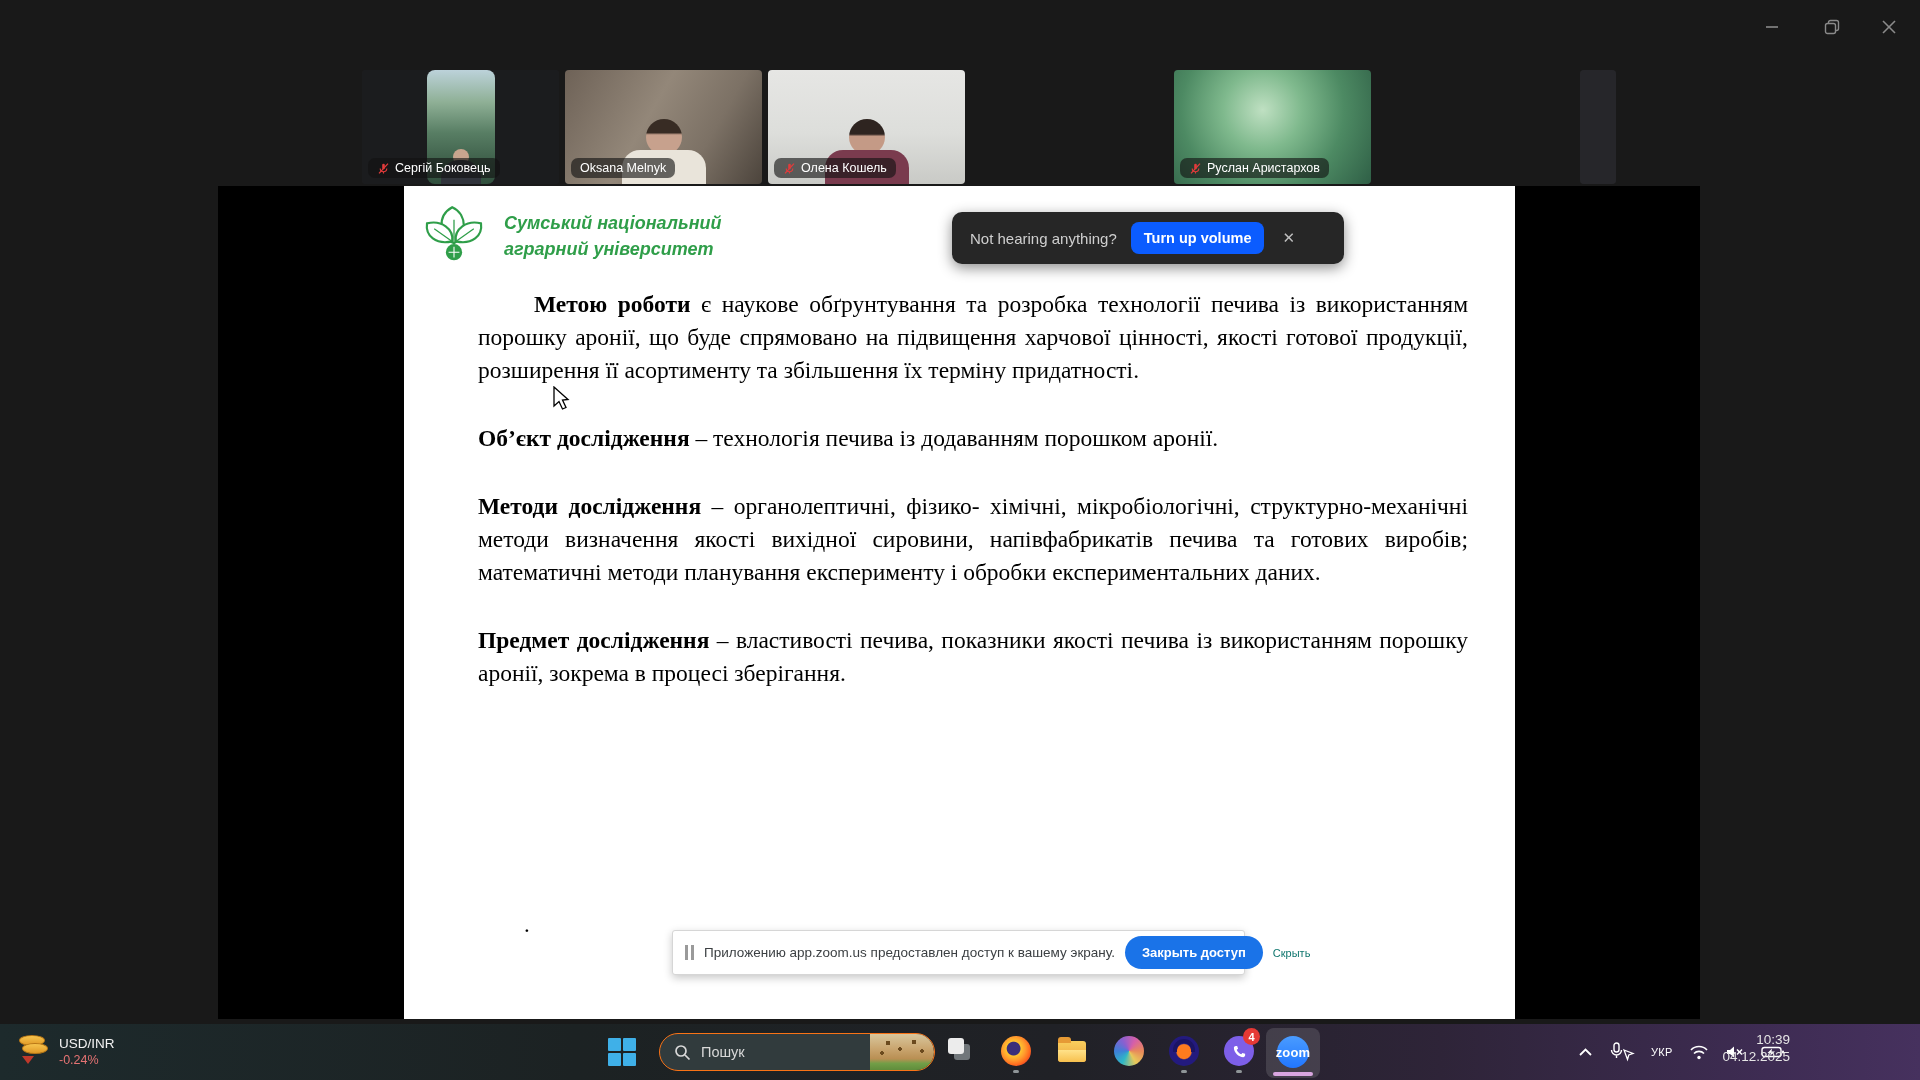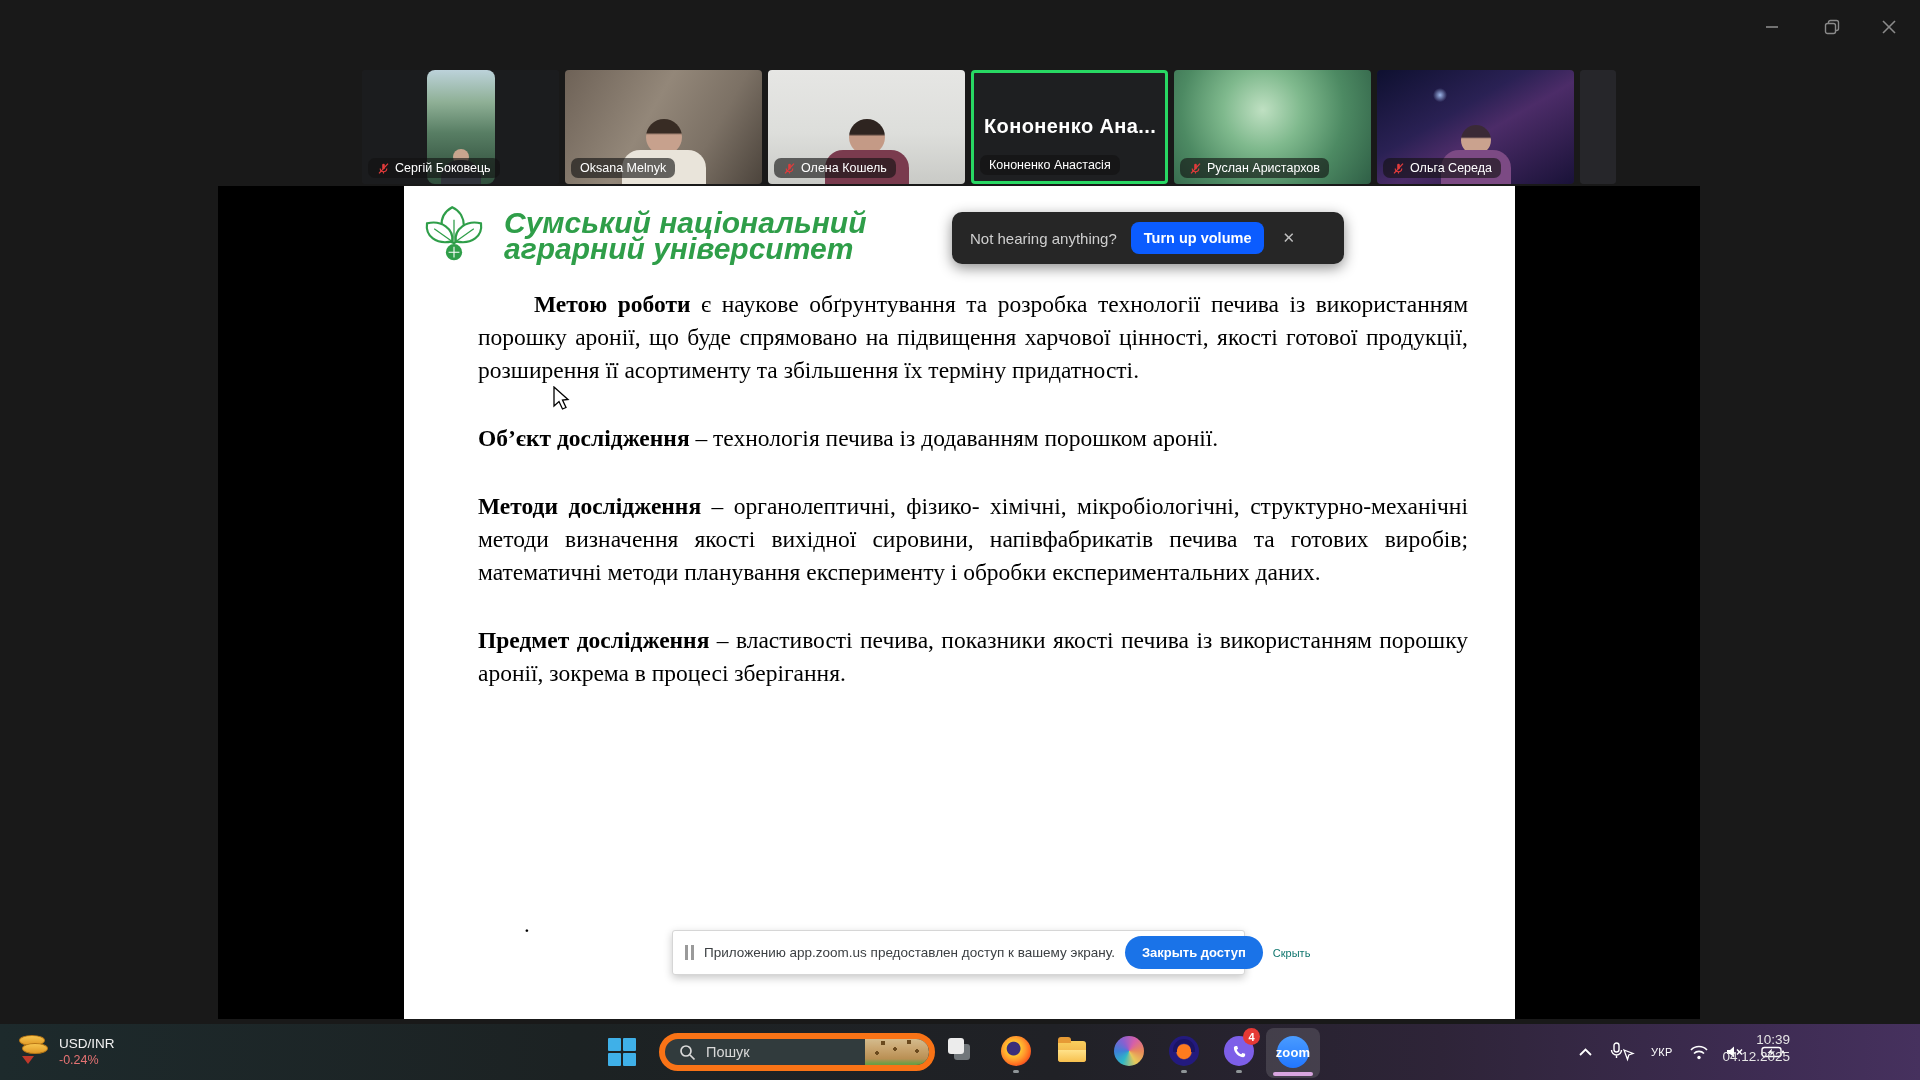--- a/index.html
+++ b/index.html
@@ -46,21 +46,21 @@
   #doc{position:absolute;left:186px;top:0;width:1111px;height:833px;background:#fff;}
   #doctext{position:absolute;left:74px;top:102px;width:990px;color:#000;
            font-family:"Liberation Serif",serif;font-size:23.5px;line-height:33px;text-align:justify;}
   #doctext p{margin:0 0 35px 0;}
   #doctext p.indent{text-indent:56px;}
   #doctext b{font-weight:700;}
   .period{position:absolute;left:120px;top:726px;font-family:"Liberation Serif",serif;font-size:23px;color:#000;}
 
   
   #logoblk{position:absolute;left:14px;top:14px;display:flex;align-items:center;gap:14px;}
-  #logotext{color:#2f9e49;font-weight:700;font-style:italic;font-size:30px;line-height:26px;}
+  #logotext{color:#2f9e49;font-weight:700;font-style:italic;font-size:18px;line-height:26px;}
 
   
   #toast{position:absolute;left:548px;top:26px;width:392px;height:52px;background:#262626;border-radius:10px;
          display:flex;align-items:center;gap:14px;padding:0 14px 0 18px;box-sizing:border-box;box-shadow:0 4px 14px rgba(0,0,0,.45);}
   #toast .msg{color:#cfcfcf;font-size:15px;white-space:nowrap;}
   #toast .btn{background:#0b5cff;color:#fff;font-weight:700;font-size:14.5px;border:none;border-radius:8px;
               padding:8px 13px;white-space:nowrap;cursor:pointer;}
   #toast .x{color:#bfbfbf;font-size:15px;padding:2px 4px;cursor:pointer;}
 
   
@@ -86,21 +86,21 @@
         background:linear-gradient(180deg,#f7c44e,#e09a26);border:1px solid #b87817;box-sizing:border-box;}
   .coins .c1{left:3px;top:3px;}
   .coins .c2{left:6px;top:11px;}
   .coins .arr{position:absolute;left:6px;top:24px;width:0;height:0;border-left:6px solid transparent;
         border-right:6px solid transparent;border-top:8px solid #c0392b;}
   #widget .t1{color:#f2f2f2;font-size:13.5px;}
   #widget .t2{color:#e57373;font-size:12.5px;margin-top:2px;}
   #start{position:absolute;left:608px;top:1038px;display:grid;grid-template-columns:13px 13px;grid-gap:2px;cursor:pointer;}
   #start i{width:13px;height:13px;background:#3fb0e8;display:block;border-radius:1px;}
   #search{position:absolute;left:659px;top:1033px;width:276px;height:38px;border-radius:19px;
-          background:#313b3d;border:6px solid #f97316;box-sizing:border-box;display:flex;align-items:center;
+          background:#313b3d;border:1px solid #f97316;box-sizing:border-box;display:flex;align-items:center;
           overflow:hidden;cursor:pointer;}
   #search .mag{margin:0 10px 0 14px;}
   #search .ph{color:#d9d9d9;font-size:14.5px;flex:1;}
   #search .cheetah{width:64px;height:38px;border-radius:0 19px 19px 0;
      background:radial-gradient(circle 2.5px at 18px 10px,#6b4a1e 95%,transparent),
                 radial-gradient(circle 2px at 30px 16px,#6b4a1e 95%,transparent),
                 radial-gradient(circle 2.5px at 44px 9px,#6b4a1e 95%,transparent),
                 radial-gradient(circle 2px at 52px 18px,#6b4a1e 95%,transparent),
                 radial-gradient(circle 2px at 12px 20px,#6b4a1e 95%,transparent),
                 linear-gradient(180deg,#d9c9a0 0%,#cba873 38%,#b98f53 68%,#729e47 80%,#5d8a3a 100%);}
@@ -197,57 +197,34 @@
       <svg width="13" height="13" viewBox="0 0 16 16">
           <rect x="6.4" y="2" width="3.2" height="7" rx="1.6" fill="#e23b3b"></rect>
           <path d="M4 8a4 4 0 0 0 8 0" fill="none" stroke="#e23b3b" stroke-width="1.4"></path>
           <line x1="8" y1="12" x2="8" y2="14" stroke="#e23b3b" stroke-width="1.4"></line>
           <line x1="2.5" y1="14" x2="13.5" y2="2" stroke="#e23b3b" stroke-width="1.6"></line>
         </svg>
       <span>Олена Кошель</span>
     </div>
   </div>
 
-  <div class="tile active" style="left:971px">
-    <div class="bigname">Кононенко Ана...</div>
-    <div class="namelabel">
-      <span>Кононенко Анастасія</span>
-    </div>
-  </div>
 
   <div class="tile" style="left:1174px">
     <div class="vid v5"></div>
     <div class="namelabel">
       <svg width="13" height="13" viewBox="0 0 16 16">
           <rect x="6.4" y="2" width="3.2" height="7" rx="1.6" fill="#e23b3b"></rect>
           <path d="M4 8a4 4 0 0 0 8 0" fill="none" stroke="#e23b3b" stroke-width="1.4"></path>
           <line x1="8" y1="12" x2="8" y2="14" stroke="#e23b3b" stroke-width="1.4"></line>
           <line x1="2.5" y1="14" x2="13.5" y2="2" stroke="#e23b3b" stroke-width="1.6"></line>
         </svg>
       <span>Руслан Аристархов</span>
     </div>
   </div>
 
-  <div class="tile" style="left:1377px">
-    <div class="vid v6">
-      <div class="person">
-          <div class="head"></div>
-          <div class="torso"></div>
-        </div>
-    </div>
-    <div class="namelabel">
-      <svg width="13" height="13" viewBox="0 0 16 16">
-          <rect x="6.4" y="2" width="3.2" height="7" rx="1.6" fill="#e23b3b"></rect>
-          <path d="M4 8a4 4 0 0 0 8 0" fill="none" stroke="#e23b3b" stroke-width="1.4"></path>
-          <line x1="8" y1="12" x2="8" y2="14" stroke="#e23b3b" stroke-width="1.4"></line>
-          <line x1="2.5" y1="14" x2="13.5" y2="2" stroke="#e23b3b" stroke-width="1.6"></line>
-        </svg>
-      <span>Ольга Середа</span>
-    </div>
-  </div>
 
   <div class="tile" style="left:1580px;width:36px">
     <div class="vid v7"></div>
   </div>
 
   <div id="share">
     <div id="doc">
 
       <div id="logoblk">
         <svg width="72" height="72" viewBox="0 0 80 80">

